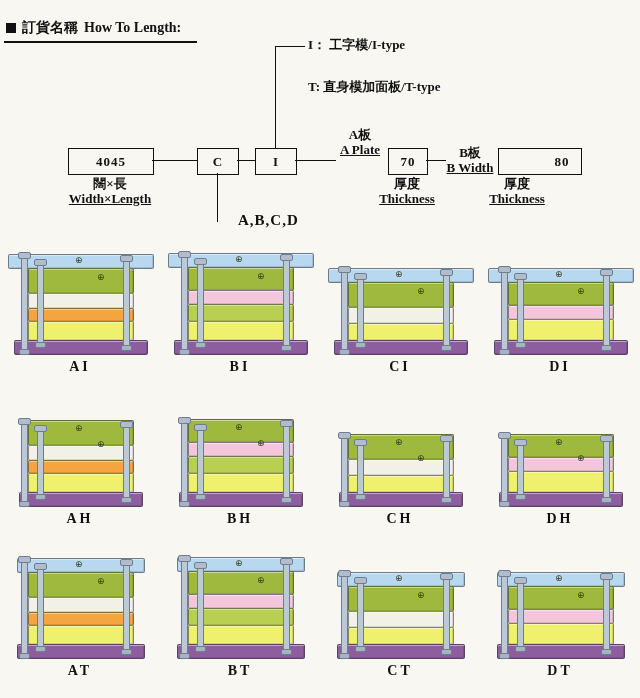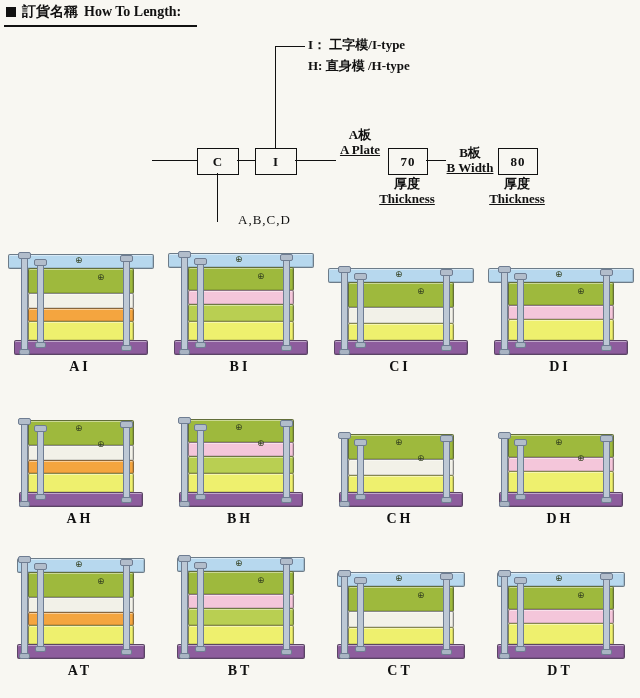--- a/index.html
+++ b/index.html
@@ -4,42 +4,42 @@
 <style>
   html,body{margin:0;padding:0;}
   body{
     width:640px;height:698px;position:relative;overflow:hidden;
     background:#f8f7f2;
     font-family:"Liberation Serif", serif;
     color:#111;
   }
   
   .header{
-    position:absolute;top:0;left:4px;
+    position:absolute;top:16px;left:4px;
     display:flex;align-items:center;gap:6px;
     border-bottom:2px solid #111;
     padding:3px 16px 4px 2px;
     font-size:14px;font-weight:bold;white-space:nowrap;
   }
   .bullet{display:inline-block;width:10px;height:10px;background:#111;}
   
   .diagram{position:absolute;top:0;left:0;width:540px;height:236px;}
   .box{
     position:absolute;border:1px solid #111;background:transparent;
     display:flex;align-items:center;justify-content:center;
     font-weight:bold;font-size:13px;letter-spacing:1px;
   }
   .hline,.vline{position:absolute;background:#111;}
   .hline{height:1px;}
   .vline{width:1px;}
   .lbl{position:absolute;font-weight:bold;text-align:center;line-height:1.15;}
   .lbl .zh{display:block;font-size:13px;}
   .lbl .en{display:block;font-size:13px;text-decoration:underline;}
   .legend-item{position:absolute;left:308px;font-weight:bold;font-size:13px;white-space:nowrap;}
-  .letters{position:absolute;font-weight:normal;font-size:13px;letter-spacing:1px;}
+  .letters{position:absolute;font-weight:bold;font-size:15px;letter-spacing:1px;}
   
   .grid{
     position:absolute;top:238px;left:0;width:640px;
     display:grid;grid-template-columns:repeat(4,1fr);grid-auto-rows:152px;
   }
   .cell{display:flex;flex-direction:column;align-items:center;}
   .mold{position:relative;width:150px;height:116px;}
   .plate{
     position:absolute;border:1px solid rgba(50,50,55,.55);border-radius:2px;
     box-shadow:inset 0 1px 0 rgba(255,255,255,.45), inset -1px -1px 0 rgba(0,0,0,.12);
@@ -63,35 +63,40 @@
 
 <div class="header">
   <span class="bullet"></span>
   <span>訂貨名稱</span>
   <span>How To Length:</span>
 </div>
 
 <div class="diagram">
 
   <div class="legend-item" style="top:36px;">I： 工字模/I-type</div>
-  <div class="legend-item" style="top:57px;">H:  直身模 /H-type</div>
+  <div class="legend-item" style="top:78px;">T:  直身模加面板/T-type</div>
 
   <div class="hline" style="left:275px;top:46px;width:30px;"></div>
   <div class="vline" style="left:275px;top:46px;height:102px;"></div>
   <div class="hline" style="left:152px;top:160px;width:45px;"></div>
   <div class="hline" style="left:237px;top:160px;width:18px;"></div>
   <div class="hline" style="left:295px;top:160px;width:41px;"></div>
   <div class="hline" style="left:426px;top:160px;width:20px;"></div>
   <div class="vline" style="left:217px;top:173px;height:49px;"></div>
 
+  <div class="box" style="left:68px;top:148px;width:84px;height:25px;">4045</div>
   <div class="box" style="left:197px;top:148px;width:40px;height:25px;">C</div>
   <div class="box" style="left:255px;top:148px;width:40px;height:25px;">I</div>
   <div class="box" style="left:388px;top:148px;width:38px;height:25px;">70</div>
-  <div class="box" style="left:498px;top:148px;width:38px;height:25px;">80</div>
-
+  <div class="box" style="left:498px;top:148px;width:38px;height:25px;padding-left:44px;">80</div>
+
+  <div class="lbl" style="left:58px;top:177px;width:104px;">
+    <span class="zh">闊×長</span>
+    <span class="en">Width×Length</span>
+  </div>
 
   <div class="lbl" style="left:336px;top:128px;width:48px;">
     <span class="zh">A板</span>
     <span class="en">A Plate</span>
   </div>
 
   <div class="lbl" style="left:446px;top:146px;width:48px;">
     <span class="zh">B板</span>
     <span class="en">B Width</span>
   </div>

